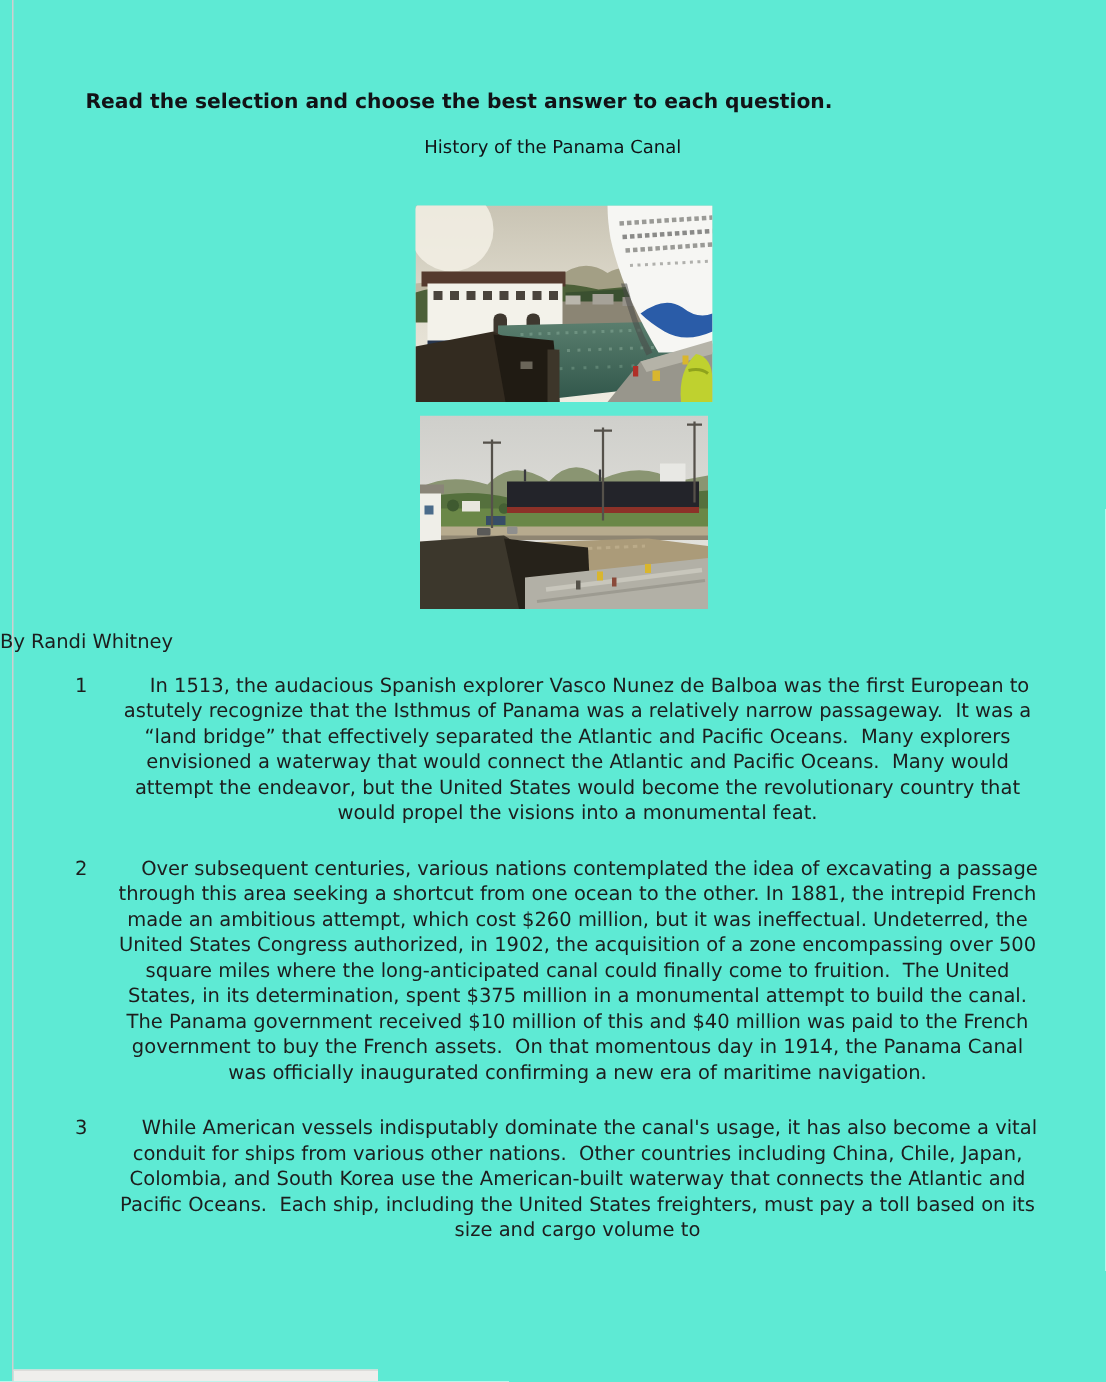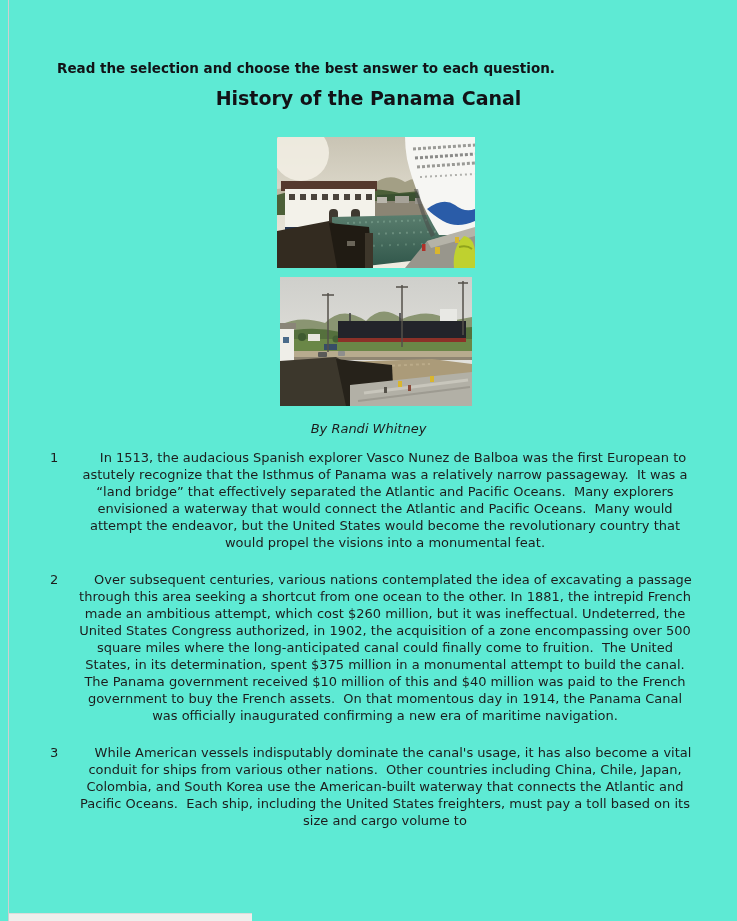--- a/index.html
+++ b/index.html
@@ -19,36 +19,34 @@
   }
   .instruction{
     margin:60px 40px 0 57px;
     font-weight:bold;
     font-size:13.5px;
     color:#121216;
   }
   .title{
     margin:13px 0 0 0;
     text-align:center;
-    font-weight:bold;
-    font-size:19px;
+    font-weight:normal;
+    font-size:12px;
     color:#121216;
   }
   .photo{
     display:block;
     position:relative;left:7px;
     margin:0 auto;
   }
   .photo-1{width:198px;height:131px;margin-top:30px;}
   .photo-2{width:192px;height:129px;margin-top:9px;}
   .photo svg{display:block;width:100%;height:100%;}
   .byline{
     margin:14px 0 0 0;
-    text-align:center;
-    font-style:italic;
   }
   .paragraphs{
     margin-top:12px;
     padding:0 42px 0 75px;
   }
   .para{
     position:relative;
     margin:0 0 20px 0;
   }
   .pnum{

